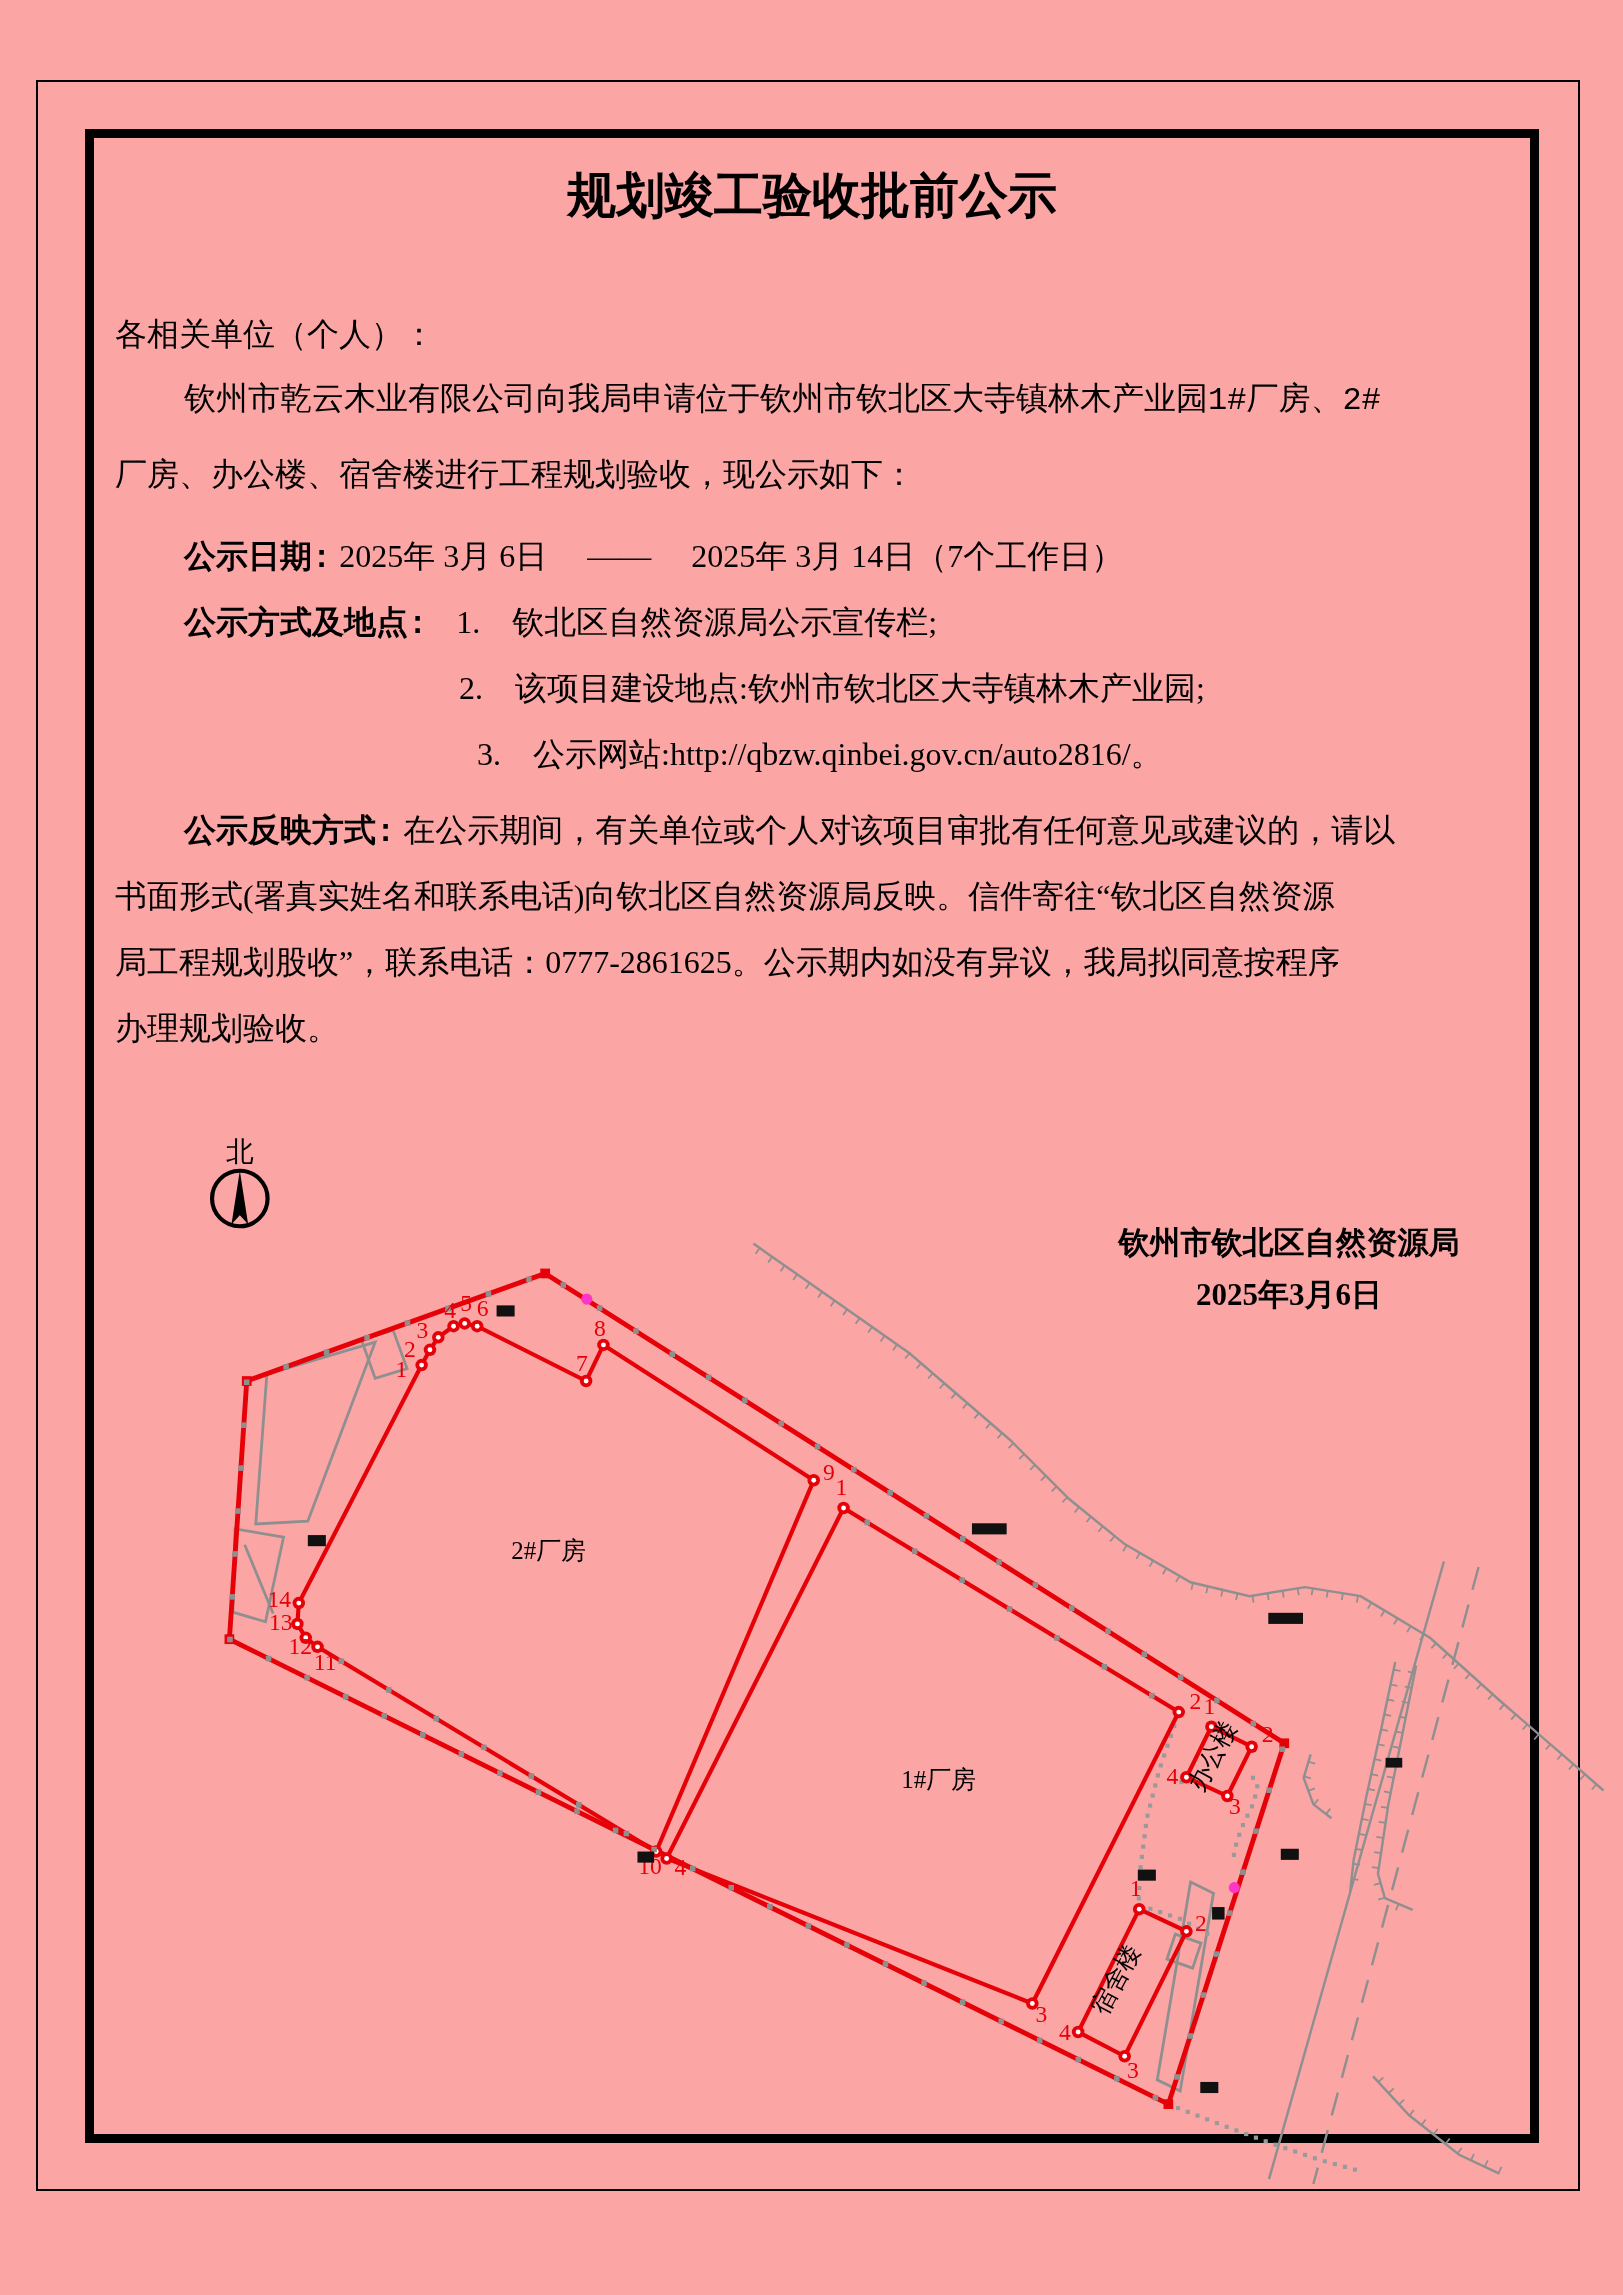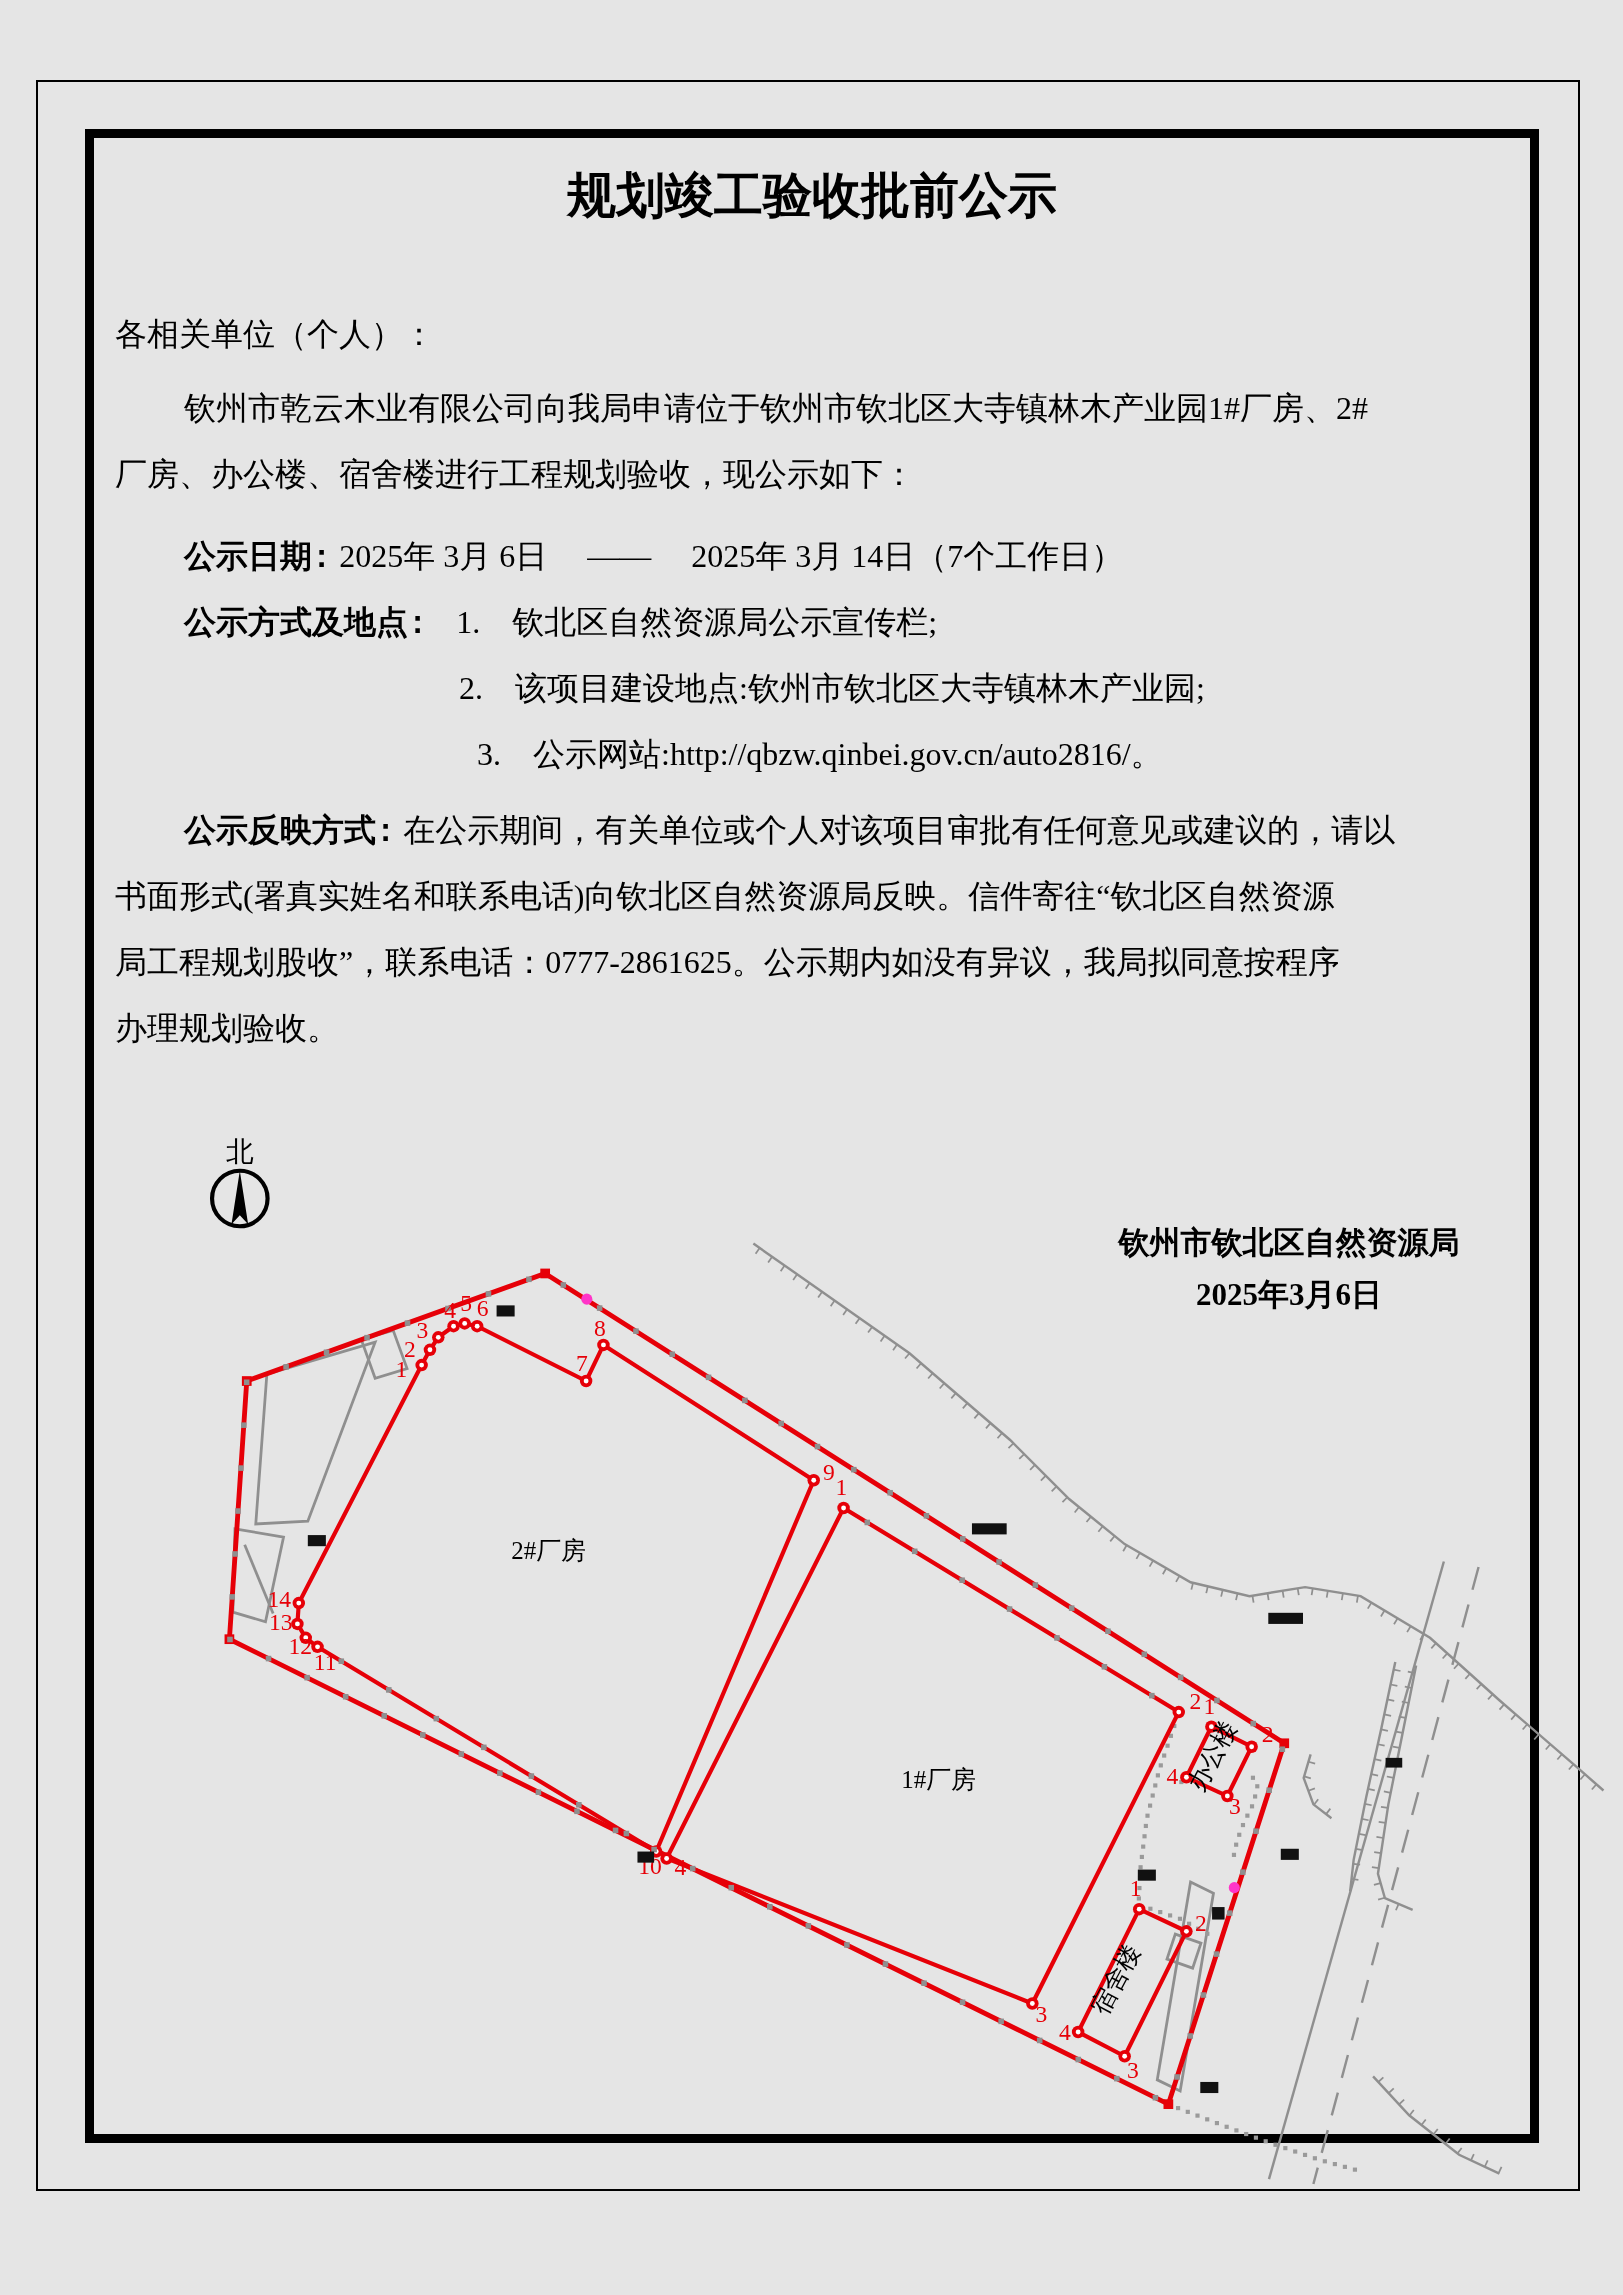--- a/index.html
+++ b/index.html
@@ -1,16 +1,16 @@
 <!DOCTYPE html>
 <html style="font-size:11px"><head>
 <meta charset="utf-8">
 <style>
   html,body{margin:0;padding:0;background:#ffffff;}
-  #page{position:relative;width:1624px;height:2295px;background:#e5e5e5;overflow:hidden;
+  #page{position:relative;width:1624px;height:2295px;background:#fca5a5;overflow:hidden;
         font-family:"Liberation Serif","DejaVu Serif",serif;color:#000;}
   .outer-border{position:absolute;left:36px;top:80px;width:1544px;height:2111px;
         border:2.8px solid #000;box-sizing:border-box;}
   .inner-border{position:absolute;left:85px;top:129px;width:1454px;height:2014px;
         border:9px solid #000;box-sizing:border-box;}
   .doc-title{position:absolute;left:85px;top:169px;width:1454px;text-align:center;
         font-family:"Liberation Sans","DejaVu Sans",sans-serif;
         font-weight:bold;font-size:49px;line-height:1.1;}
   .line{position:absolute;left:115px;width:1402px;font-size:32px;line-height:1.18;white-space:nowrap;}
   .b{font-family:Liberation Mono, monospace;font-weight:bold;}
@@ -23,21 +23,21 @@
 <body>
 
 <div id="page">
   <div class="outer-border"></div>
   <div class="inner-border"></div>
 
   <div class="doc-title">规划竣工验收批前公示</div>
 
   <div class="line" style="top:316px;">各相关单位（个人）：</div>
 
-  <div class="line ind" style="top:390px;">钦州市乾云木业有限公司向我局申请位于钦州市钦北区大寺镇林木产业园1#厂房、2#</div>
+  <div class="line ind" style="top:382px;font-family:Liberation Mono, monospace;">钦州市乾云木业有限公司向我局申请位于钦州市钦北区大寺镇林木产业园1#厂房、2#</div>
   <div class="line" style="top:456px;">厂房、办公楼、宿舍楼进行工程规划验收，现公示如下：</div>
 
   <div class="line ind" style="top:538px;">
     <span class="b">公示日期:</span>
     <span>2025年 3月 6日　 ——　 2025年 3月 14日（7个工作日）</span>
   </div>
 
   <div class="line ind" style="top:604px;">
     <span class="b">公示方式及地点:</span>
     <span style="margin-left:21px;">1.　钦北区自然资源局公示宣传栏;</span>

